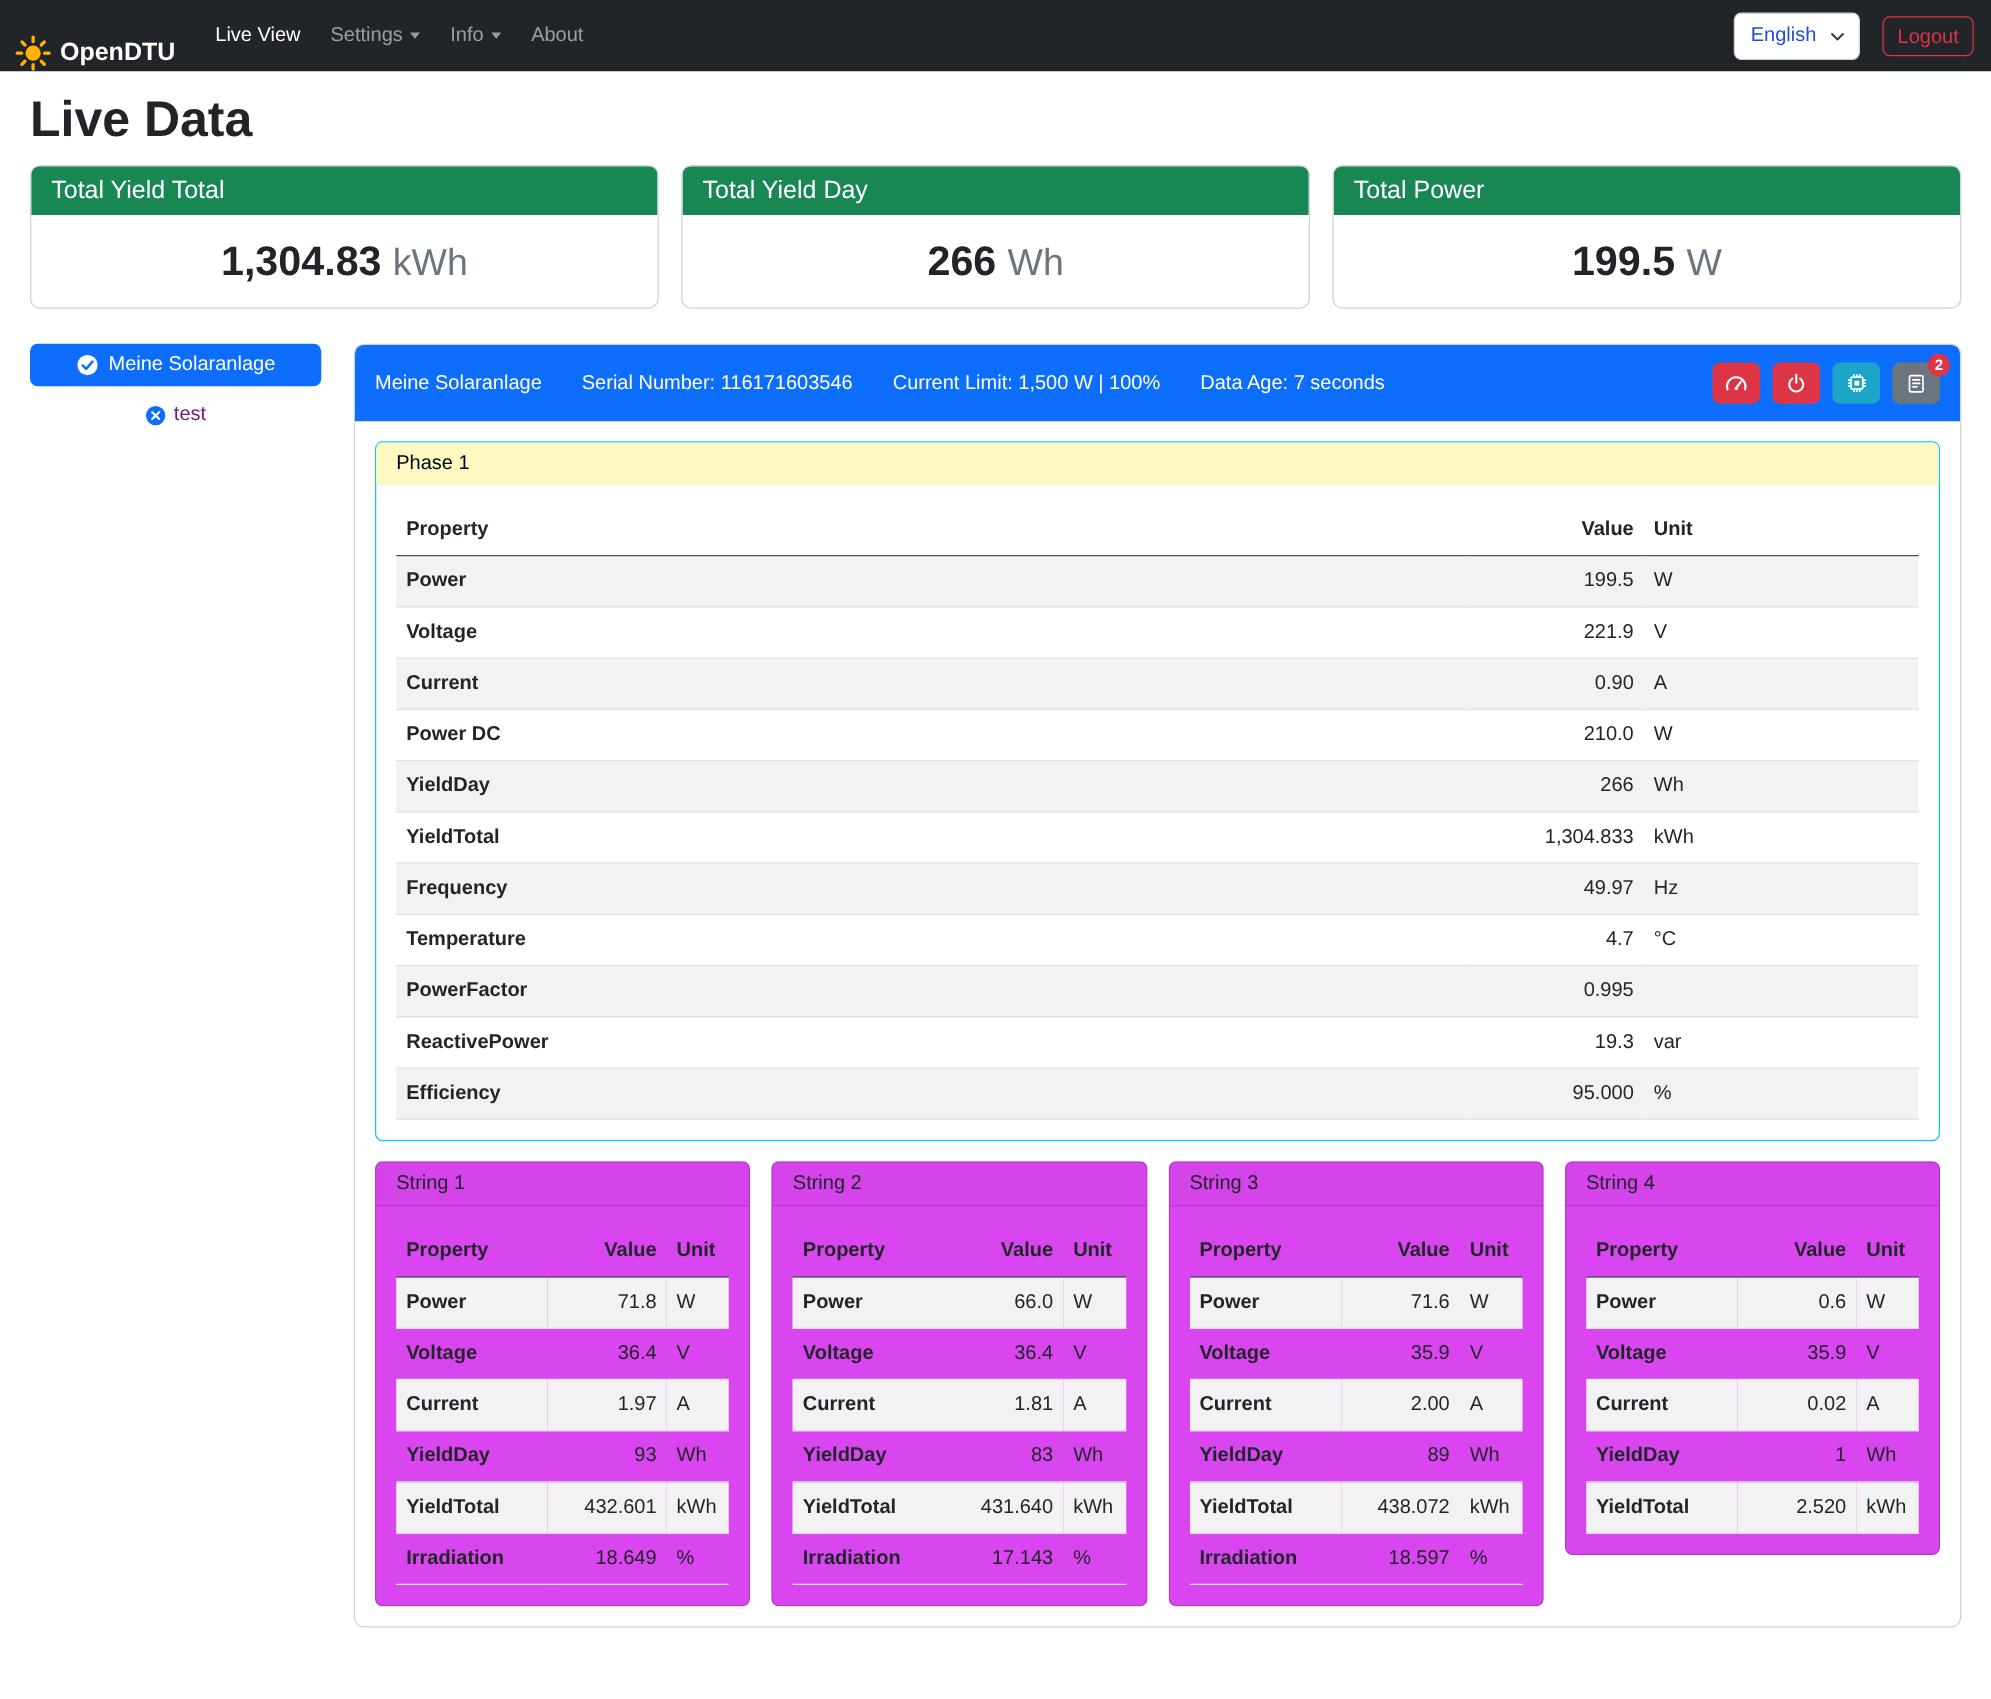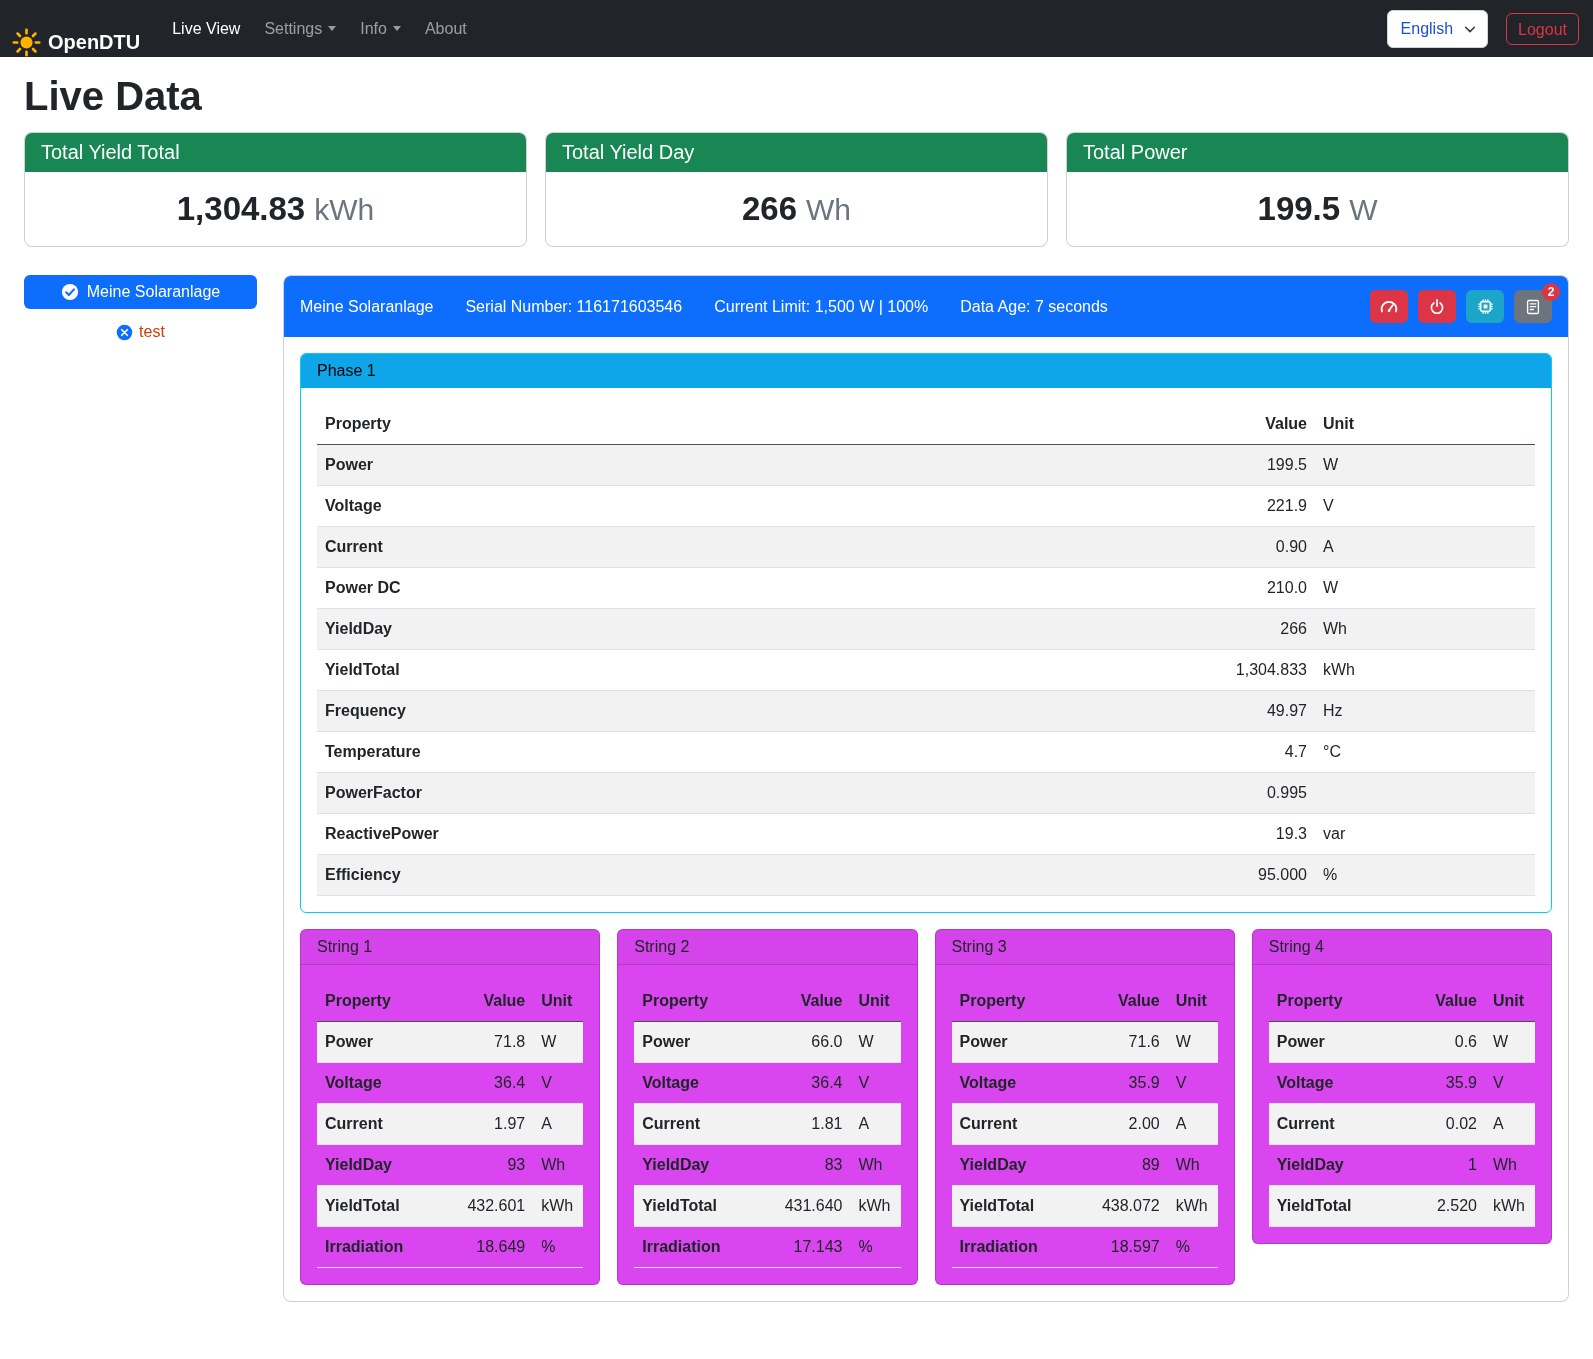--- a/index.html
+++ b/index.html
@@ -70,21 +70,21 @@
   .content-row { display: flex; align-items: flex-start; gap: 26px; padding-bottom: 28px; }
   .sidebar { width: 233px; flex: none; }
   .inverter-btn {
     width: 100%; background: #0d6efd; color: #fff; border: none; border-radius: 6px;
     padding: 8px 12px; font-size: 16px; cursor: pointer;
     display: flex; align-items: center; justify-content: center; gap: 8px;
     font-family: "Liberation Sans", sans-serif;
   }
   .tag-link {
     margin-top: 14px; display: flex; align-items: flex-end; justify-content: center; gap: 6px;
-    color: #c2410c; font-size: 16px; cursor: pointer;
+    color: #701a75; font-size: 16px; cursor: pointer;
   }
 
   
   .main-card { flex: 1; border: 1px solid rgba(0,0,0,.18); border-radius: 8px; background: #fff; overflow: hidden; }
   .main-card-header {
     background: #0d6efd; color: #fff; padding: 14px 16px;
     display: flex; align-items: center; gap: 32px; font-size: 16px;
   }
   .icon-buttons { margin-left: auto; display: flex; gap: 10px; }
   .icon-btn {
@@ -96,21 +96,21 @@
   .icon-btn.grey { background: #6c757d; }
   .count-badge {
     position: absolute; top: -7px; right: -8px;
     background: #dc3545; color: #fff; font-size: 12px; font-weight: 700;
     border-radius: 10px; padding: 1px 5.5px; line-height: 1.35;
   }
   .panel-body { padding: 16px; }
 
   
   .phase-card { border: 1px solid #0dcaf0; border-radius: 6px; overflow: hidden; margin-bottom: 16px; background: #fff; }
-  .phase-header { background: #0ea5e9; color: #000; padding: 8px 16px; font-size: 16px; }
+  .phase-header { background: #fef9c3; color: #000; padding: 8px 16px; font-size: 16px; }
   .phase-body { padding: 16px; }
 
   
   table.data-table { width: 100%; border-collapse: collapse; font-size: 16px; }
   .data-table th, .data-table td {
     padding: 10px 8px; text-align: left;
     border-bottom: 1px solid #dee2e6; font-weight: 400; line-height: 1.25;
   }
   .data-table thead th { font-weight: 700; border-bottom: 1px solid #495057; }
   .data-table tbody th { font-weight: 700; }

